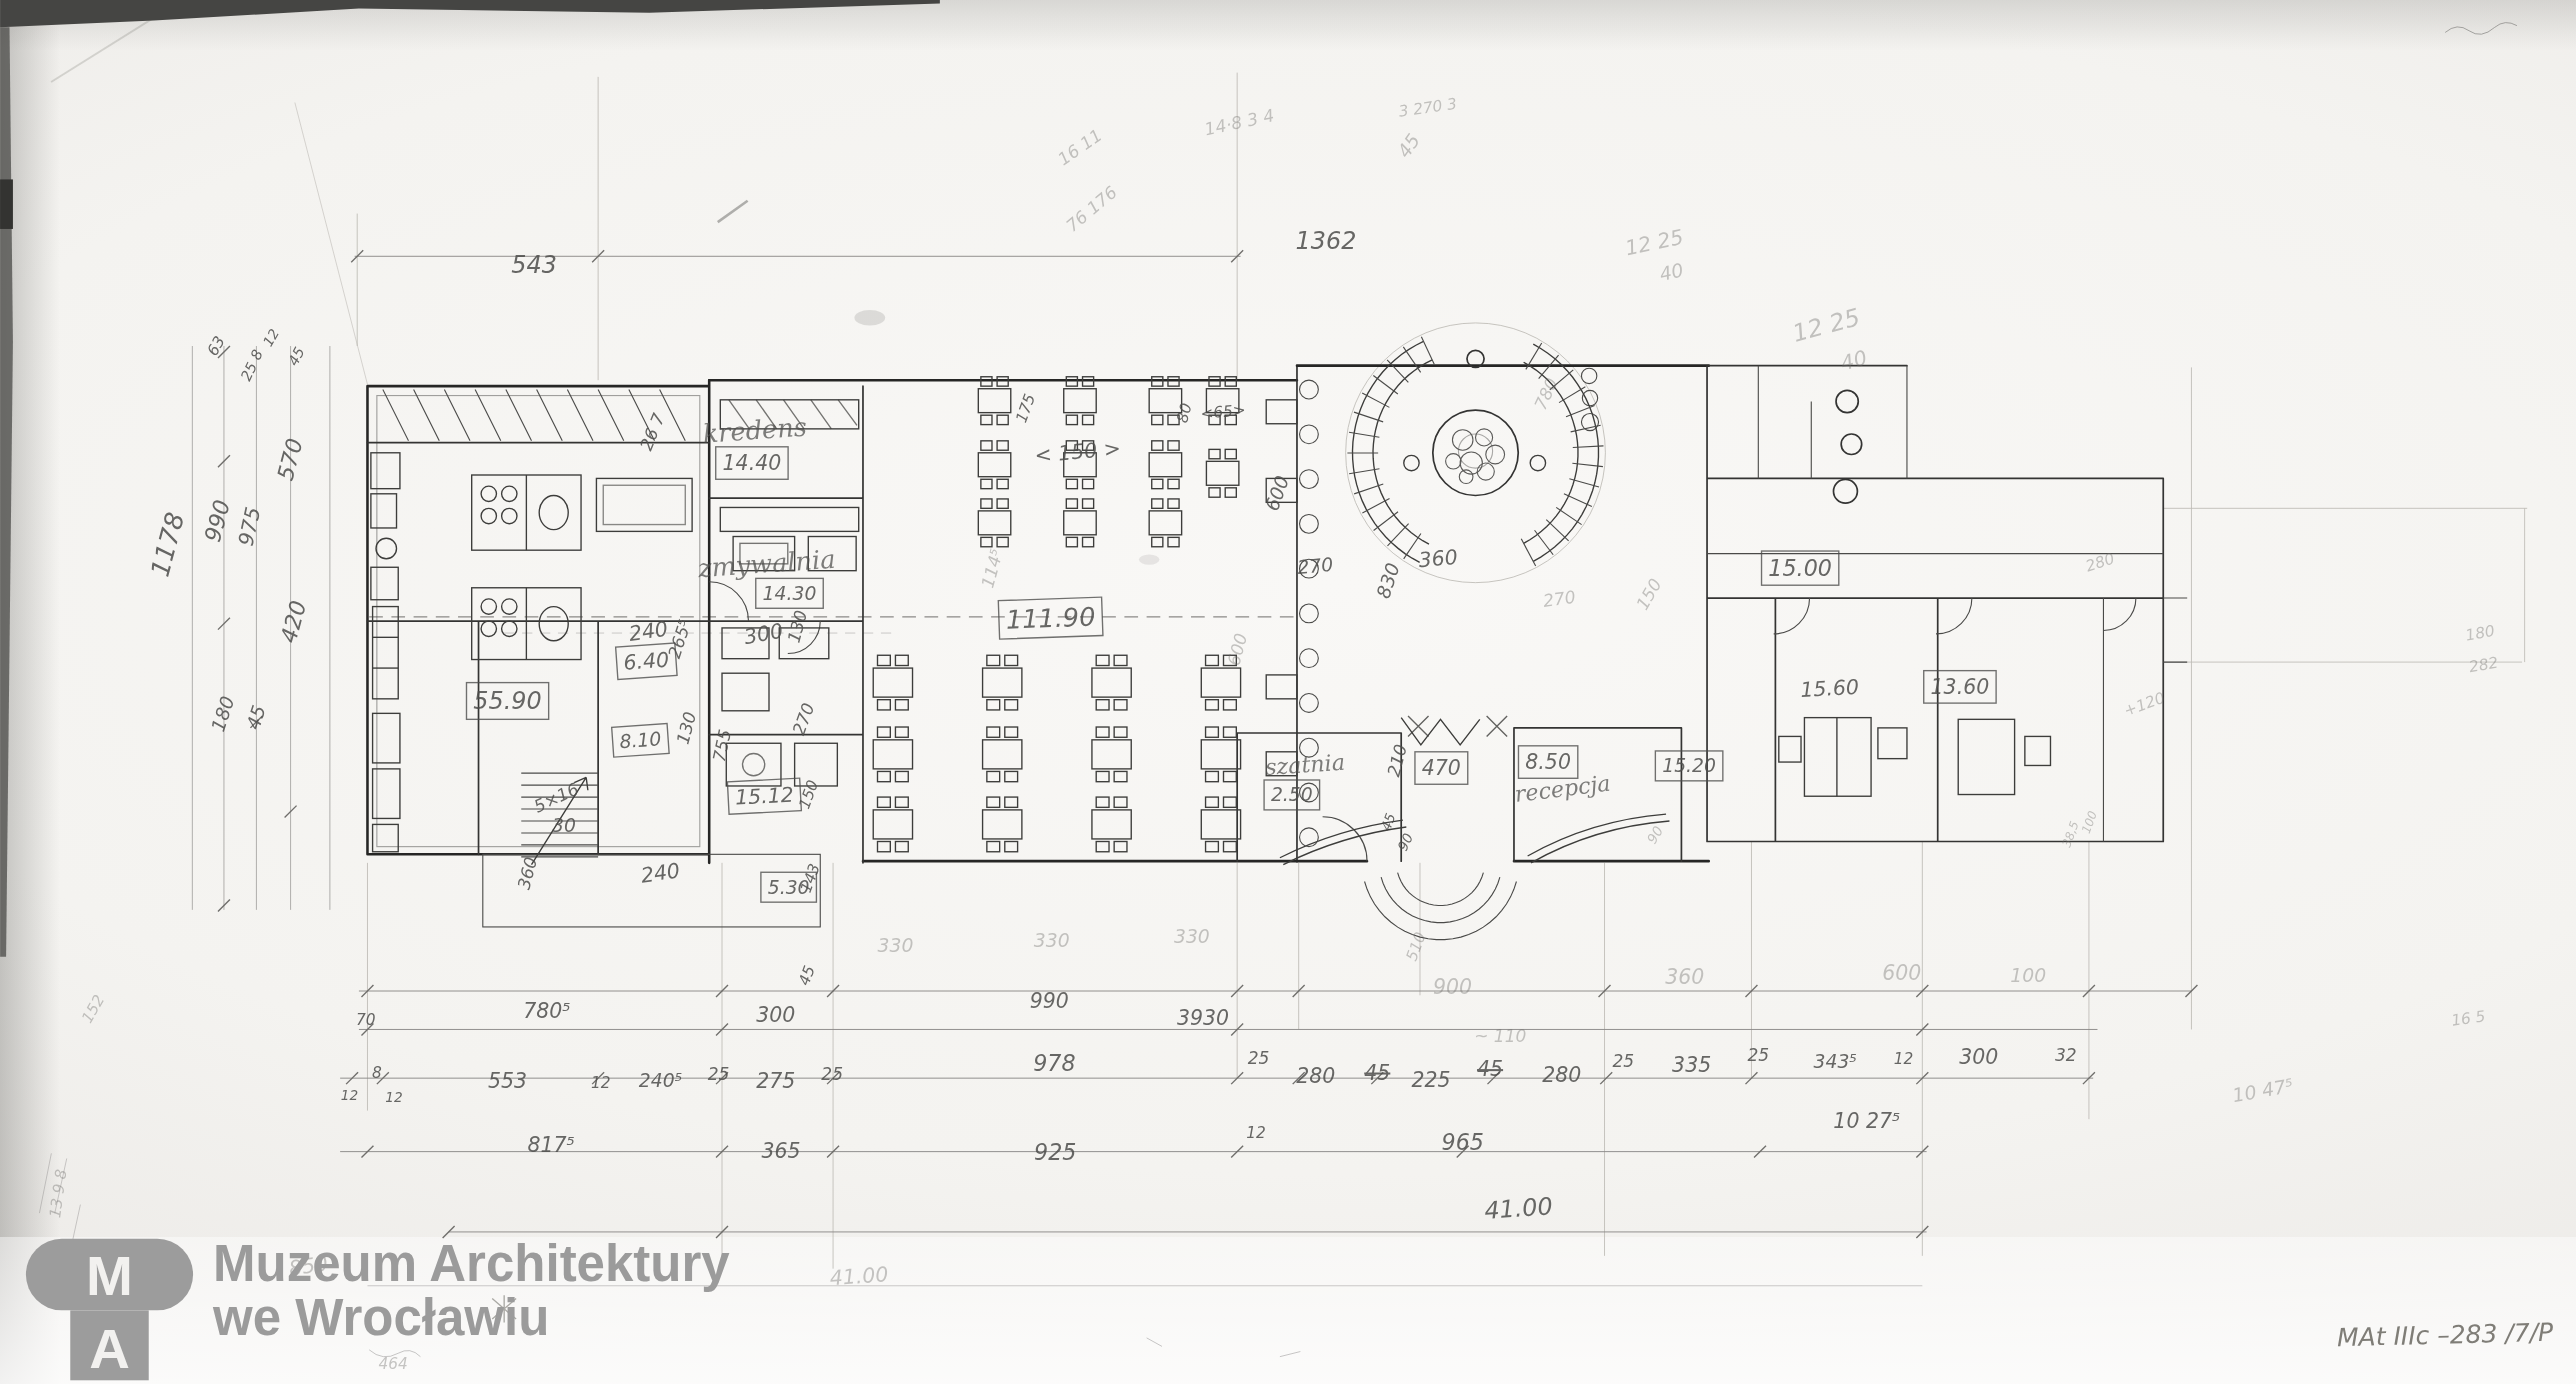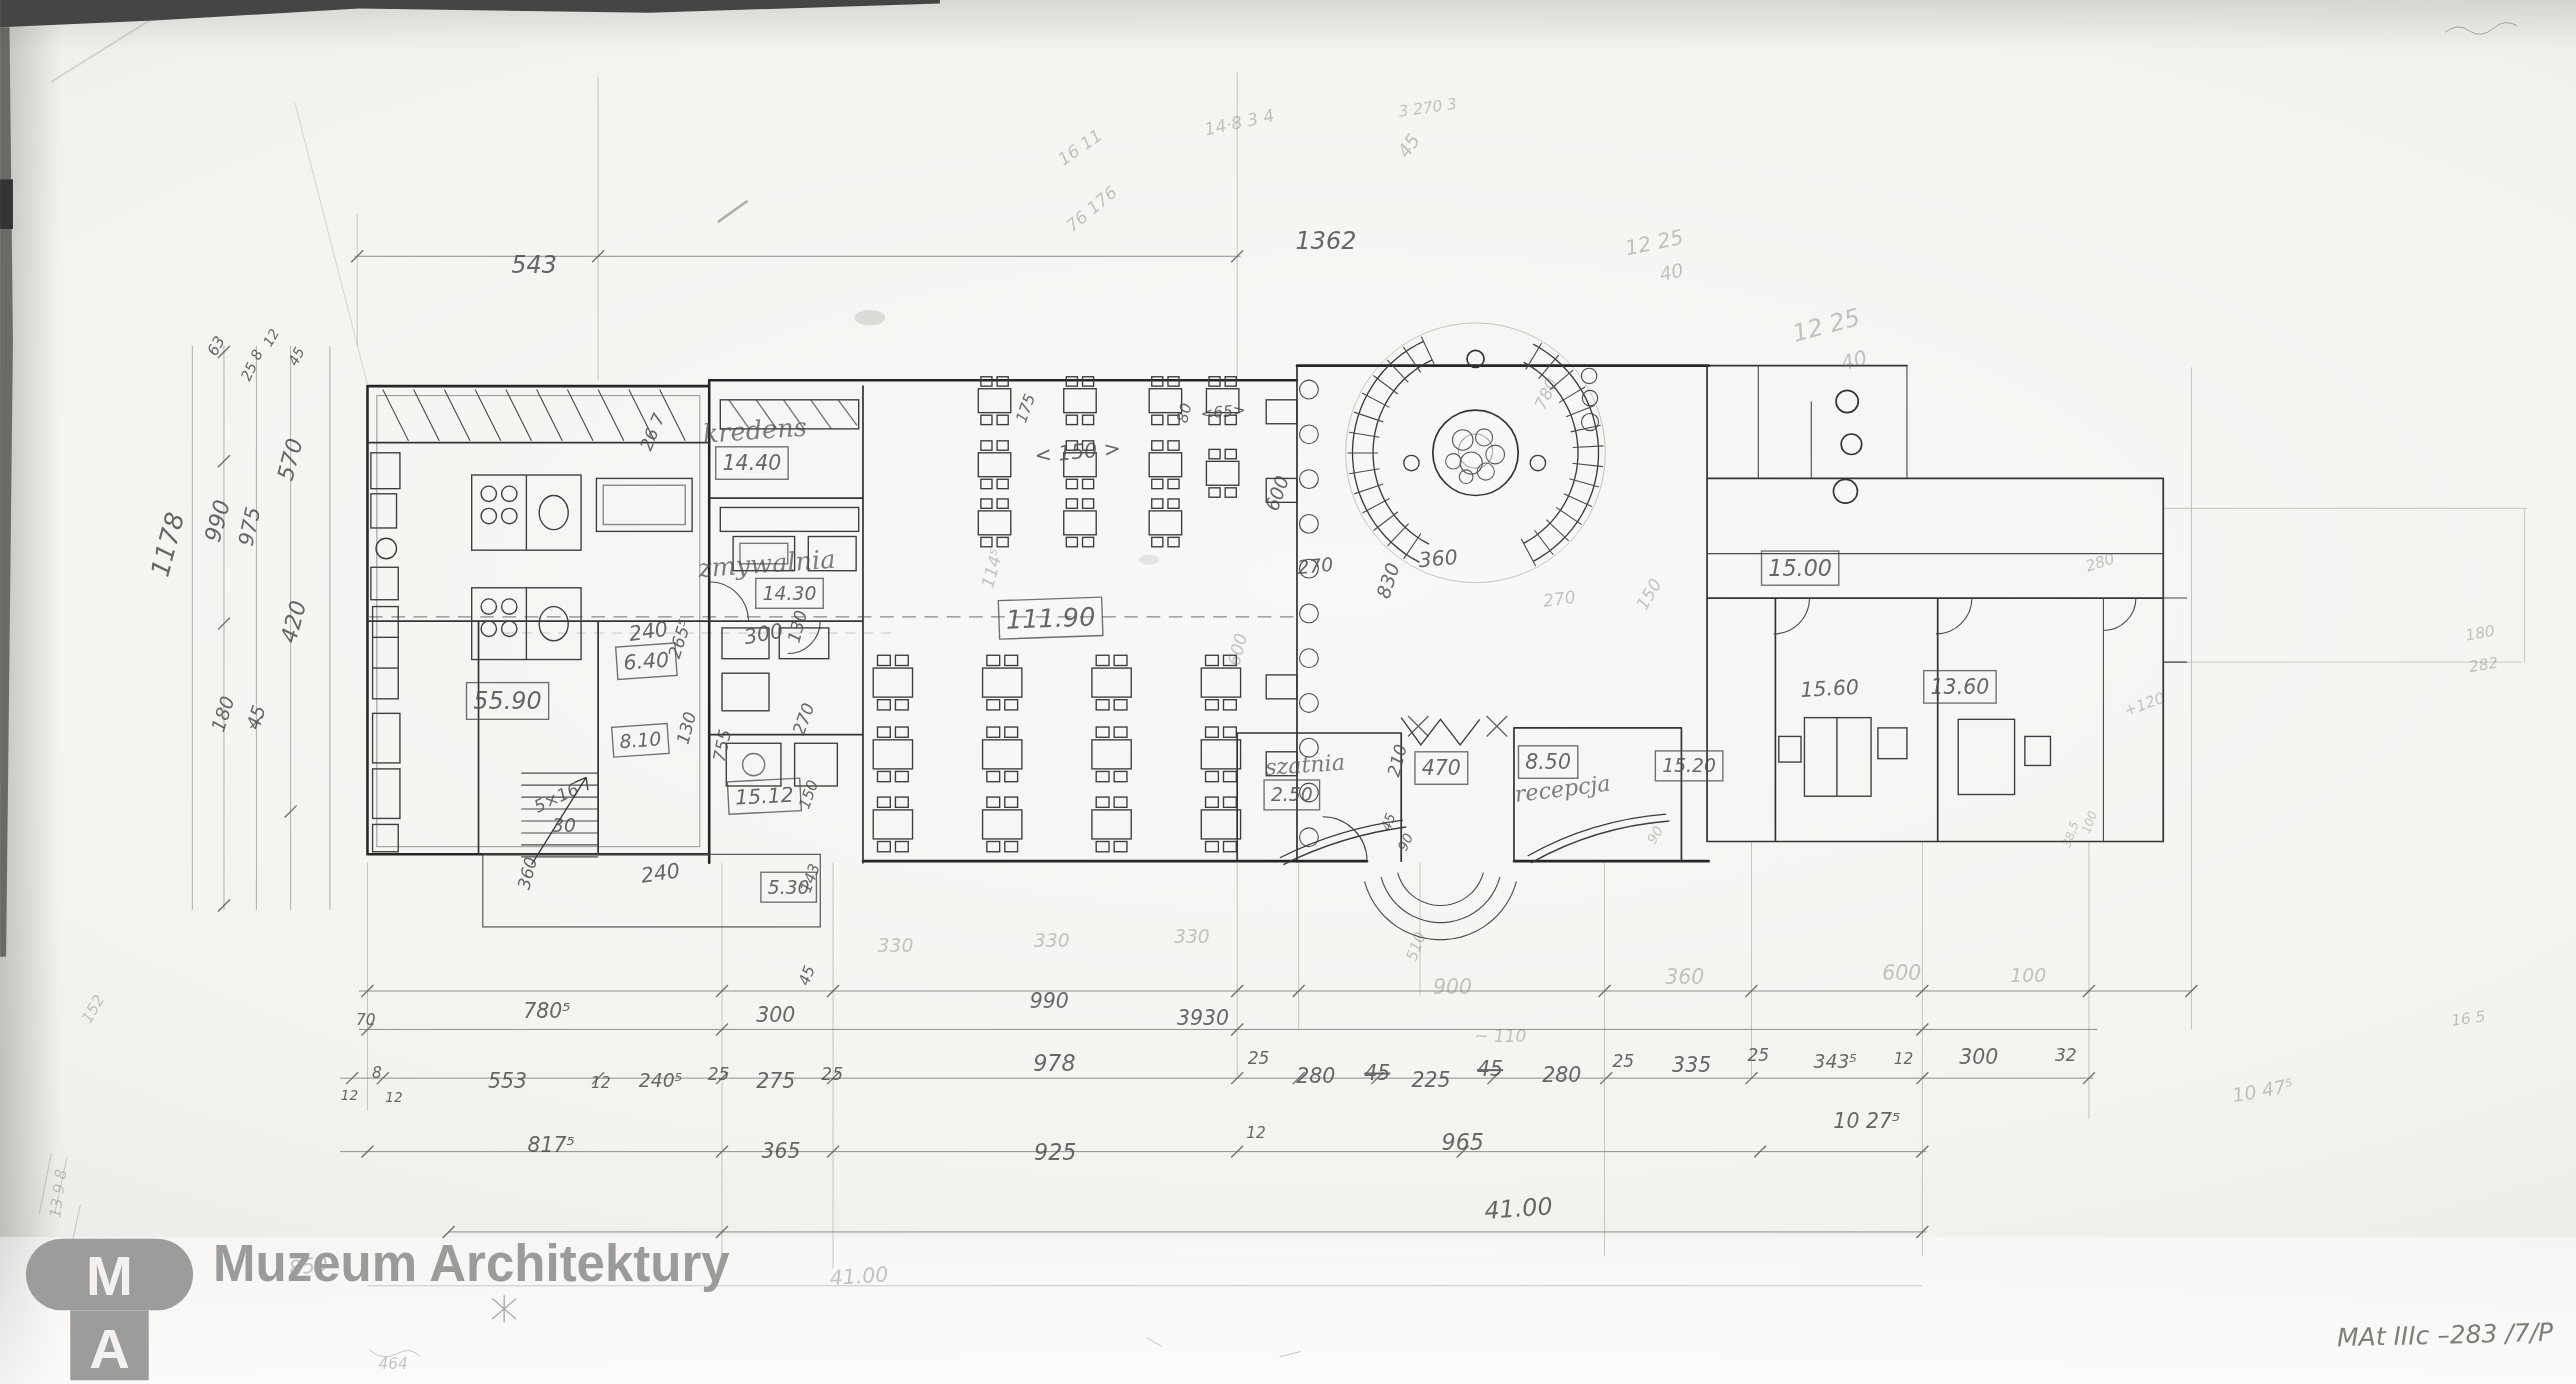--- a/index.html
+++ b/index.html
@@ -498,18 +498,19 @@
 
   <div class="logo-block">
     <svg class="mono" viewBox="0 0 200 170">
       <rect x="2" y="2" width="196" height="84" rx="42" fill="#9c9c9c"></rect>
       <rect x="54" y="86" width="92" height="82" fill="#9c9c9c"></rect>
       <text x="100" y="68" text-anchor="middle" font-family="Liberation Sans, DejaVu Sans, sans-serif" font-weight="bold" font-size="66" fill="#f2f1ef">M</text>
       <text x="100" y="154" text-anchor="middle" font-family="Liberation Sans, DejaVu Sans, sans-serif" font-weight="bold" font-size="66" fill="#f2f1ef">A</text>
     </svg>
     <div class="mname">
       <div>Muzeum Architektury</div>
+      <div>we Wrocławiu</div>
     </div>
   </div>
 
   <div class="catalog">MAt IIIc  –283 /7/P</div>
 </div>
 
 
 </body></html>

